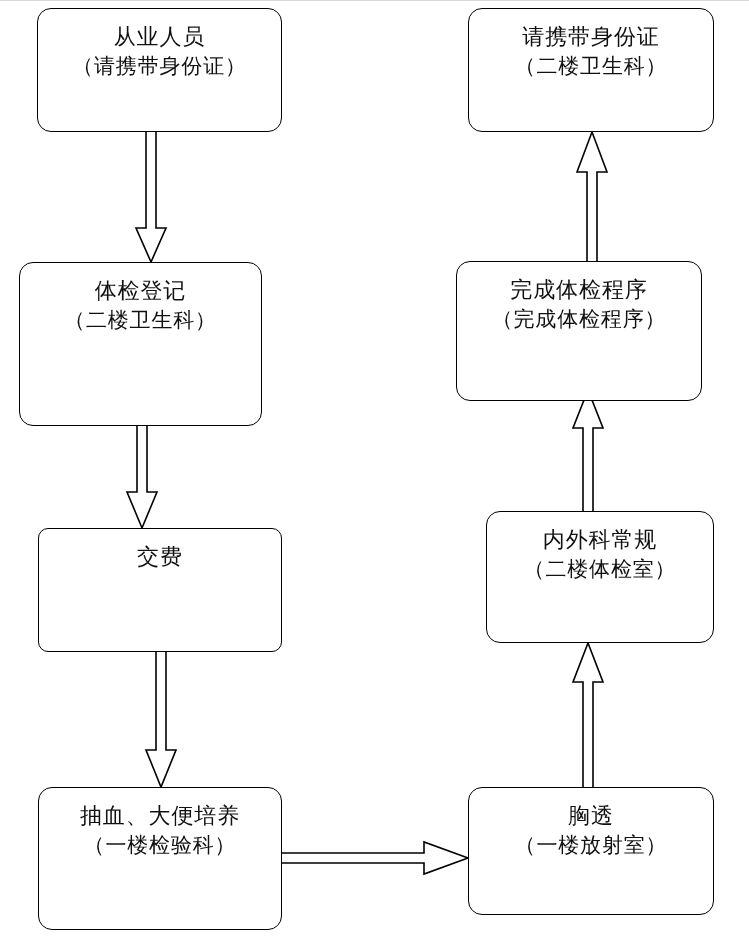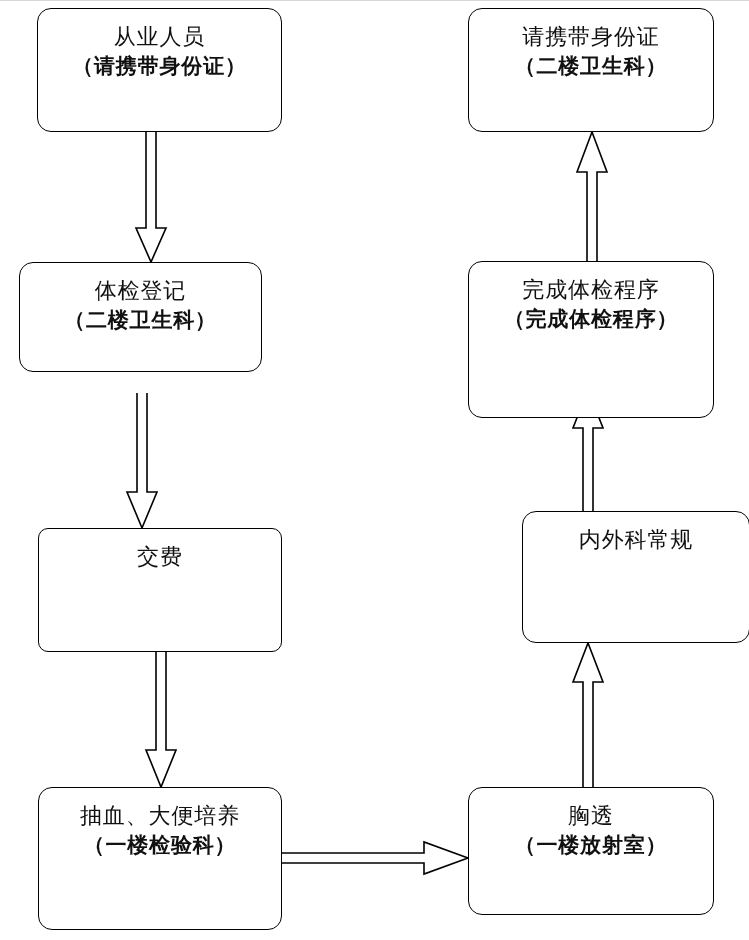--- a/index.html
+++ b/index.html
@@ -44,21 +44,20 @@
     width: 100%;
     text-align: center;
     color: #111111;
     font-size: 22px;
     line-height: 1.42;
     letter-spacing: 0.04em;
     white-space: nowrap;
   }
   .node .line2 {
     font-size: 21px;
-    font-weight: bold;
   }
   .topline {
     position: absolute;
     left: 0;
     top: 0;
     width: 749px;
     height: 1px;
     background: #d8d8d8;
     z-index: 1;
   }
@@ -92,36 +91,37 @@
   <div class="node" style="left:37px; top:8px; width:245px; height:124px;">
     <span class="line1">从业人员</span>
     <span class="line2">（请携带身份证）</span>
   </div>
 
   <div class="node" style="left:468px; top:8px; width:246px; height:124px;">
     <span class="line1">请携带身份证</span>
     <span class="line2">（二楼卫生科）</span>
   </div>
 
-  <div class="node" style="left:19px; top:262px; width:243px; height:110px;">
+  <div class="node" style="left:19px; top:262px; width:243px; height:164px;">
     <span class="line1">体检登记</span>
     <span class="line2">（二楼卫生科）</span>
   </div>
 
-  <div class="node" style="left:468px; top:261px; width:246px; height:157px;">
+  <div class="node" style="left:456px; top:261px; width:246px; height:140px;">
     <span class="line1">完成体检程序</span>
     <span class="line2">（完成体检程序）</span>
   </div>
 
   <div class="node" style="left:38px; top:528px; width:244px; height:124px;border-radius:10px;">
     <span class="line1">交费</span>
   </div>
 
-  <div class="node" style="left:486px; top:511px; width:228px; height:132px;margin-left:36px;">
+  <div class="node" style="left:486px; top:511px; width:228px; height:132px;">
     <span class="line1">内外科常规</span>
+    <span class="line2">（二楼体检室）</span>
   </div>
 
   <div class="node" style="left:38px; top:787px; width:244px; height:143px;">
     <span class="line1">抽血、大便培养</span>
     <span class="line2">（一楼检验科）</span>
   </div>
 
   <div class="node" style="left:468px; top:787px; width:246px; height:128px;">
     <span class="line1">胸透</span>
     <span class="line2">（一楼放射室）</span>

